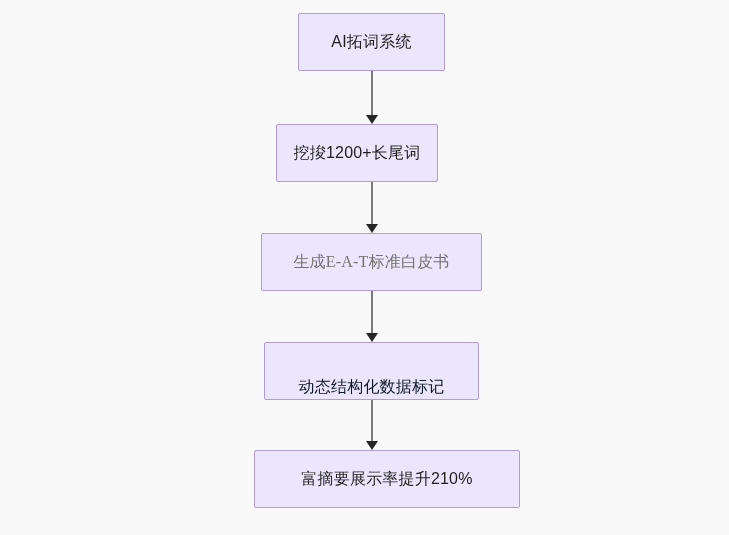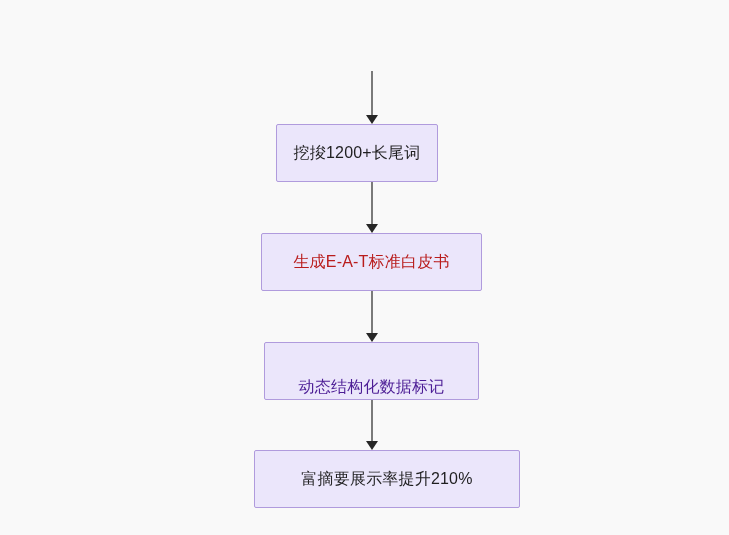--- a/index.html
+++ b/index.html
@@ -77,30 +77,33 @@
     </div>
   <div class="flow-edge" id="edge-3" style="left: 371px; top: 291px; width: 2px; height: 51px;">
       <div class="edge-line" style="height: 43px; background: rgb(122, 122, 122);"></div>
       <div class="edge-arrow" style="top: 42px; border-top-color: rgb(38, 38, 38);"></div>
     </div>
   <div class="flow-edge" id="edge-4" style="left: 371px; top: 400px; width: 2px; height: 50px;">
       <div class="edge-line" style="height: 42px; background: rgb(122, 122, 122);"></div>
       <div class="edge-arrow" style="top: 41px; border-top-color: rgb(38, 38, 38);"></div>
     </div>
 
+  <div class="flow-node" id="node-1" style="left: 298px; top: 13px; width: 147px; height: 58px; background: rgb(235, 230, 251); border-color: rgb(176, 155, 221);">
+    <span class="flow-node-label" style="color: rgb(31, 31, 32);">AI拓词系统</span>
+  </div>
 
   <div class="flow-node" id="node-2" style="left: 276px; top: 124px; width: 162px; height: 58px; background: rgb(235, 230, 251); border-color: rgb(176, 155, 221);">
     <span class="flow-node-label" style="color: rgb(31, 31, 32);">挖捘1200+长尾词</span>
   </div>
 
   <div class="flow-node" id="node-3" style="left: 261px; top: 233px; width: 221px; height: 58px; background: rgb(235, 230, 251); border-color: rgb(176, 155, 221);">
-    <span class="flow-node-label" style="color: #b91c1c;">生成E-A-T标准白皮书</span>
+    <span class="flow-node-label" style="color: #737373; font-family: Liberation Serif, serif;">生成E-A-T标准白皮书</span>
   </div>
 
   <div class="flow-node" id="node-4" style="left: 264px; top: 342px; width: 215px; height: 58px; background: rgb(235, 230, 251); border-color: rgb(176, 155, 221);">
-    <span class="flow-node-label" style="color: #4c1d95; margin-top: 32px;">动态结构化数据标记</span>
+    <span class="flow-node-label" style="color: #0f172a; margin-top: 32px;">动态结构化数据标记</span>
   </div>
 
   <div class="flow-node" id="node-5" style="left: 254px; top: 450px; width: 266px; height: 58px; background: rgb(235, 230, 251); border-color: rgb(176, 155, 221);">
     <span class="flow-node-label" style="color: rgb(31, 31, 32);">富摘要展示率提升210%</span>
   </div>
 
 </div>
 
 </body></html>

